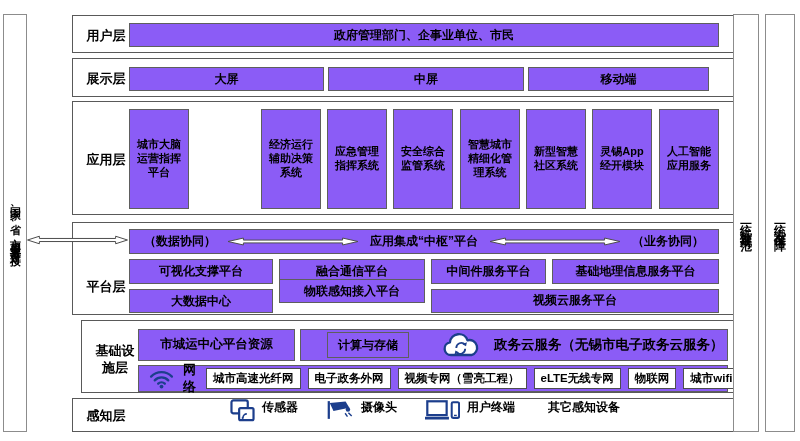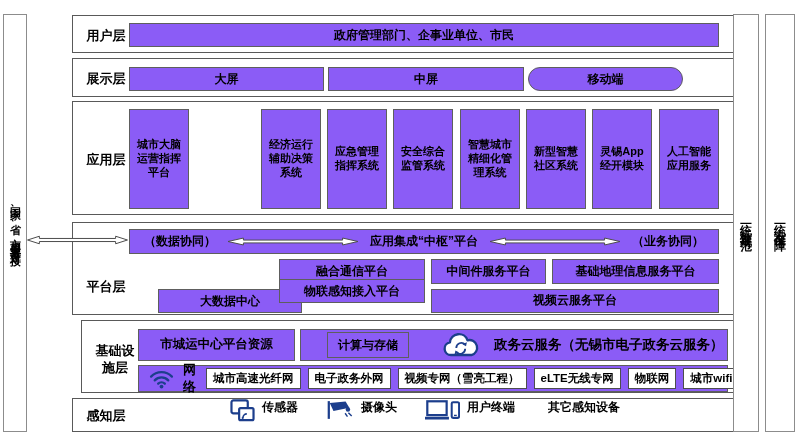--- a/index.html
+++ b/index.html
@@ -44,21 +44,21 @@
 
   <div class="layer-row" style="top:15px;height:38px;">
     <div class="layer-label" style="top:12px;">用户层</div>
     <div class="cell" style="left:56px;top:7px;width:590px;height:24px;">政府管理部门、企事业单位、市民</div>
   </div>
 
   <div class="layer-row" style="top:58px;height:39px;">
     <div class="layer-label" style="top:12px;">展示层</div>
     <div class="cell" style="left:56px;top:8px;width:195px;height:24px;">大屏</div>
     <div class="cell" style="left:255px;top:8px;width:196px;height:24px;">中屏</div>
-    <div class="cell" style="left:455px;top:8px;width:155px;height:24px;border-radius:12px;">移动端</div>
+    <div class="cell" style="left:455px;top:8px;width:181px;height:24px;">移动端</div>
   </div>
 
   <div class="layer-row" style="top:101px;height:114px;">
     <div class="layer-label" style="top:50px;">应用层</div>
     <div class="cell app-cell" style="left:56px;">城市大脑运营指挥平台</div>
     <div class="cell app-cell" style="left:188px;">经济运行辅助决策系统</div>
     <div class="cell app-cell" style="left:254px;">应急管理指挥系统</div>
     <div class="cell app-cell" style="left:320px;">安全综合监管系统</div>
     <div class="cell app-cell" style="left:387px;">智慧城市精细化管理系统</div>
     <div class="cell app-cell" style="left:453px;">新型智慧社区系统</div>
@@ -72,24 +72,25 @@
       <span>（数据协同）</span>
       <svg class="arrow" viewBox="0 0 100 14" preserveAspectRatio="none">
         <path d="M1.5,7 L13,2.6 L13,5.2 L87,5.2 L87,2.6 L98.5,7 L87,11.4 L87,8.8 L13,8.8 L13,11.4 Z" fill="#fff" stroke="#4d4d4d" stroke-width="1" vector-effect="non-scaling-stroke"></path>
       </svg>
       <span>应用集成“中枢”平台</span>
       <svg class="arrow" viewBox="0 0 100 14" preserveAspectRatio="none">
         <path d="M1.5,7 L13,2.6 L13,5.2 L87,5.2 L87,2.6 L98.5,7 L87,11.4 L87,8.8 L13,8.8 L13,11.4 Z" fill="#fff" stroke="#4d4d4d" stroke-width="1" vector-effect="non-scaling-stroke"></path>
       </svg>
       <span>（业务协同）</span>
     </div>
+    <div class="cell" style="left:56px;top:36px;width:144px;height:25px;">可视化支撑平台</div>
     <div class="cell" style="left:206px;top:36px;width:146px;height:25px;">融合通信平台</div>
     <div class="cell" style="left:358px;top:36px;width:115px;height:25px;">中间件服务平台</div>
     <div class="cell" style="left:479px;top:36px;width:167px;height:25px;">基础地理信息服务平台</div>
-    <div class="cell" style="left:56px;top:66px;width:144px;height:24px;margin-left:29px;">大数据中心</div>
+    <div class="cell" style="left:56px;top:66px;width:144px;height:24px;">大数据中心</div>
     <div class="cell" style="left:206px;top:56px;width:146px;height:24px;">物联感知接入平台</div>
     <div class="cell" style="left:358px;top:66px;width:288px;height:24px;font-family:Liberation Mono, monospace;">视频云服务平台</div>
   </div>
 
   <svg class="connector" style="left:26px;top:234px;" width="103" height="12" viewBox="0 0 100 14" preserveAspectRatio="none">
     <path d="M1.5,7 L13,2.6 L13,5.2 L87,5.2 L87,2.6 L98.5,7 L87,11.4 L87,8.8 L13,8.8 L13,11.4 Z" fill="#fff" stroke="#4d4d4d" stroke-width="1" vector-effect="non-scaling-stroke"></path>
   </svg>
 
   <div class="layer-row" style="top:320px;height:73px;margin-left:9px;">
     <div class="layer-label" style="top:22px;">基础设施层</div>

